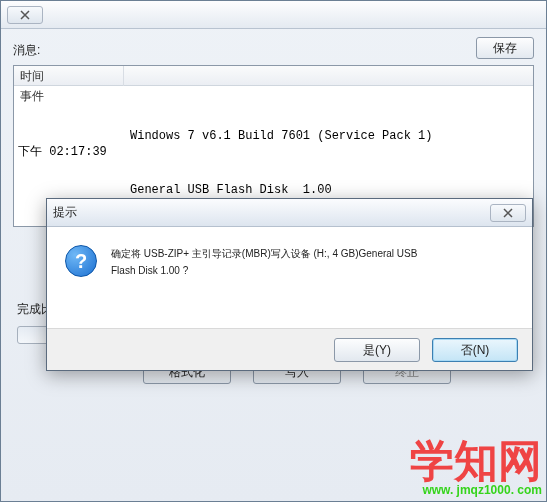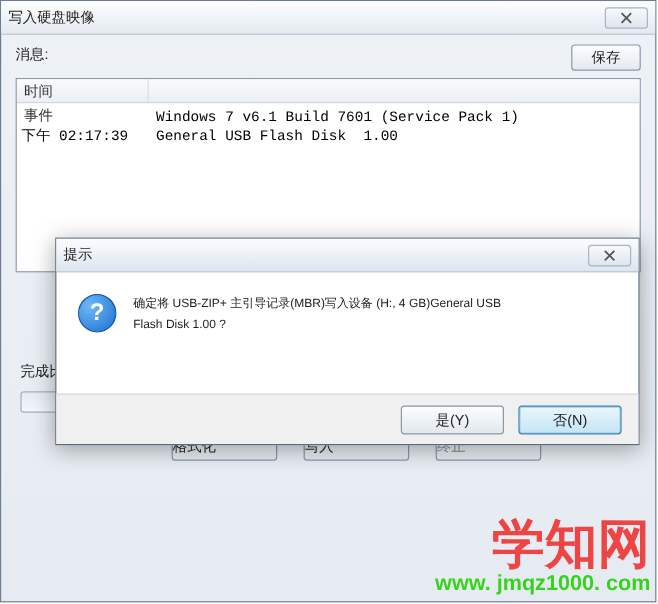--- a/index.html
+++ b/index.html
@@ -35,21 +35,21 @@
     border: 1px solid #aab4c2;
     border-radius: 3px;
     background: linear-gradient(#f7f9fc,#dfe6ee);
     display:flex;align-items:center;justify-content:center;
     color:#555;font-size:11px;
   }
   .content {
     padding: 8px 12px 0 12px;
   }
   .msg-row {
-    display:flex;align-items:flex-start;
+    display:flex;align-items:flex-end;
     margin-bottom:6px;
   }
   .msg-label { flex:1; color:#222; }
   .save-btn {
     width:58px;height:22px;
     border:1px solid #8b98a8;
     border-radius:3px;
     background:linear-gradient(#fdfdfe,#e3e9f0);
     text-align:center;line-height:20px;
     color:#222;
@@ -71,21 +71,21 @@
   .log-header .col-time { width:110px;padding-left:6px;line-height:20px;border-right:1px solid #d8dde4;}
   .log-header .col-event { flex:1;padding-left:6px;line-height:20px;}
   .log-body {
     font-family: "SimSun","NSimSun","Courier New",monospace;
     font-size:12px;
     padding: 4px 0 0 0;
     color:#000;
   }
   .log-row { display:flex; line-height:16px; }
   .log-row .c-time { width:110px;padding-left:4px; white-space:pre; }
-  .log-row .c-event { flex:1;padding-left:6px; white-space:pre; }
+  .log-row .c-event { flex:1;padding-left:6px; white-space:pre;margin-top:38px; }
   .stats-row {
     display:flex;
     align-items:center;
     margin-top: 74px;
     padding: 0 4px;
     color:#222;
     font-size:12px;
   }
   .stats-row span { margin-right: 20px; }
   .stats-row .time-val { font-family:"SimSun",monospace; }
@@ -100,21 +100,21 @@
     display:flex;
     gap:22px;
     margin-top:16px;
     padding-left:130px;
   }
   .win-btn {
     width:88px;height:24px;
     border:1px solid #8b98a8;
     border-radius:3px;
     background:linear-gradient(#fcfdfe,#e2e8ef);
-    line-height:22px;
+    text-align:center;line-height:22px;
     color:#222;
   }
   .win-btn.disabled { color:#8b8b8b; }
   
   .modal {
     position:absolute;
     left:46px; top:198px;
     width:487px;height:173px;
     background: #fff;
     border:1px solid #5b6b7e;
@@ -183,30 +183,29 @@
     text-align:right;
     pointer-events:none;
   }
   .wm-big {
     font-size:44px;font-weight:900;
     color:#ef4444;
     line-height:1;
     font-family:"Microsoft YaHei","SimHei",sans-serif;
   }
   .wm-url {
-    font-size:18px;font-weight:700;color:#35d41b;
+    font-size:12px;font-weight:700;color:#35d41b;
     font-family:Arial,sans-serif;
   }
 </style>
 </head>
 <body>
 
 <div class="main-window">
   <div class="titlebar">
-    <div class="title">写入硬盘映像</div>
     <div class="close-btn">
       <svg width="10" height="10" viewBox="0 0 10 10">
           <path d="M1 1 L9 9 M9 1 L1 9" stroke="#555" stroke-width="1.5" fill="none"></path>
         </svg>
     </div>
   </div>
 
   <div class="content">
     <div class="msg-row">
       <div class="msg-label">消息:</div>

